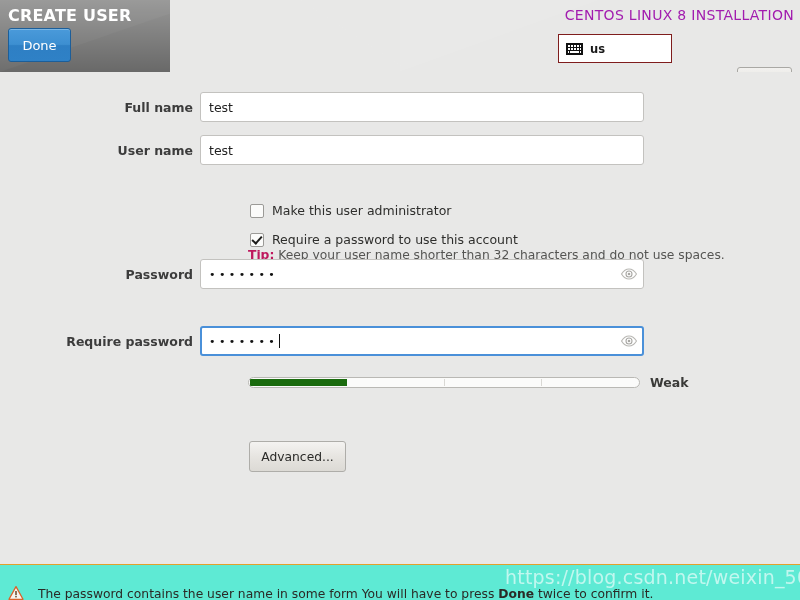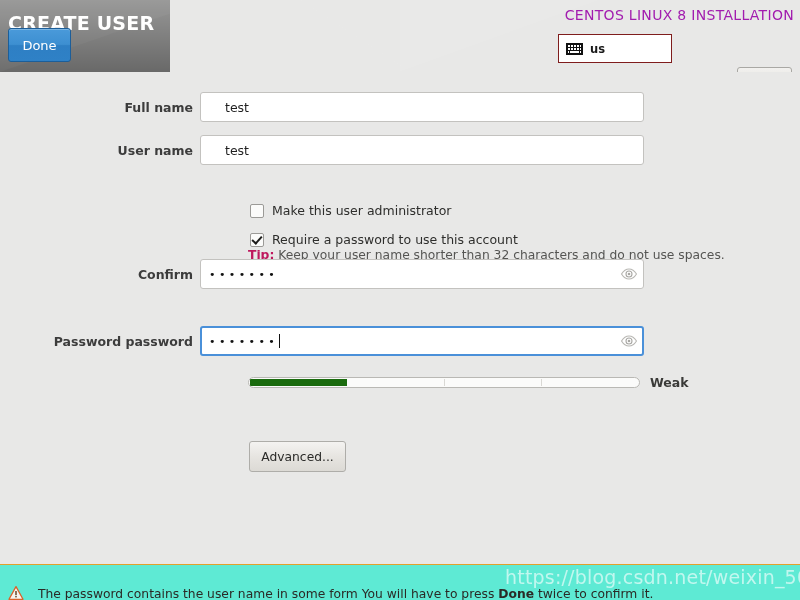--- a/index.html
+++ b/index.html
@@ -48,23 +48,23 @@
         border-top: 72px solid rgba(255,255,255,0.022);
         border-left: 110px solid transparent; }
   .f6 { top:0; right:0; width:0; height:0;
         border-top: 72px solid rgba(255,255,255,0.030);
         border-left: 120px solid transparent; }
   .f7 { top:0; left:0; width:170px; height:72px;
         background: linear-gradient(180deg, rgba(0,0,0,0.35), rgba(0,0,0,0.55)); }
 
   .hdr-title-left {
     position: absolute;
-    left: 8px; top: 12px;
+    left: 8px; top: 6px;
     color: #ffffff;
-    font-size: 19px;
+    font-size: 16px;
     font-weight: bold;
     letter-spacing: 0.2px;
     z-index: 5;
   }
   .hdr-title-right {
     position: absolute;
     right: 6px; top: 7px;
     color: #a21caf;
     font-size: 14px;
     letter-spacing: 0.3px;
@@ -149,21 +149,21 @@
     box-sizing: border-box;
   }
 
   .text-input {
     width: 444px;
     height: 30px;
     box-sizing: border-box;
     background: #ffffff;
     border: 1px solid #c3c2bf;
     border-radius: 3px;
-    padding: 0 24px;
+    padding: 0 8px;
     font-size: 12.5px;
     color: #1f1f1f;
     font-family: "DejaVu Sans", "Liberation Sans", sans-serif;
     outline: none;
   }
   .pw-wrap {
     position: relative;
     width: 444px;
     height: 30px;
   }
@@ -384,21 +384,21 @@
     <div class="cbox checked"></div>
     <span class="cblabel">Require a password to use this account</span>
   </div>
 
   <div class="cbrow" style="top:131px;">
     <div class="cbox"></div>
     <span class="cblabel">Make this user administrator</span>
   </div>
 
   <div class="row" style="left:0px; top:187px;">
-    <div class="flabel">Confirm</div>
+    <div class="flabel">Password</div>
     <div class="pw-wrap">
       <div class="text-input"></div>
       <div class="pw-dots">•••••••</div>
       <svg class="eye-btn" viewBox="0 0 18 18">
         <path d="M1.5 9 C4 5 7 4 9 4 C11 4 14 5 16.5 9 C14 13 11 14 9 14 C7 14 4 13 1.5 9 Z" fill="none" stroke="#b8b7b3" stroke-width="1.1"></path>
         <circle cx="9" cy="9" r="3" fill="none" stroke="#a9a8a4" stroke-width="1.1"></circle>
         <circle cx="9" cy="9" r="1.3" fill="#a9a8a4"></circle>
       </svg>
     </div>
   </div>
@@ -407,21 +407,21 @@
     <div class="strength-bar">
       <div class="seg filled"></div>
       <div class="seg"></div>
       <div class="seg"></div>
       <div class="seg"></div>
     </div>
     <div class="strength-label">Weak</div>
   </div>
 
   <div class="row" style="left:0px; top:254px;">
-    <div class="flabel">Password password</div>
+    <div class="flabel">Require password</div>
     <div class="pw-wrap focused">
       <div class="text-input"></div>
       <div class="pw-dots">
           <span>•••••••</span>
           <span class="caret"></span>
         </div>
       <svg class="eye-btn" viewBox="0 0 18 18">
         <path d="M1.5 9 C4 5 7 4 9 4 C11 4 14 5 16.5 9 C14 13 11 14 9 14 C7 14 4 13 1.5 9 Z" fill="none" stroke="#b8b7b3" stroke-width="1.1"></path>
         <circle cx="9" cy="9" r="3" fill="none" stroke="#a9a8a4" stroke-width="1.1"></circle>
         <circle cx="9" cy="9" r="1.3" fill="#a9a8a4"></circle>

